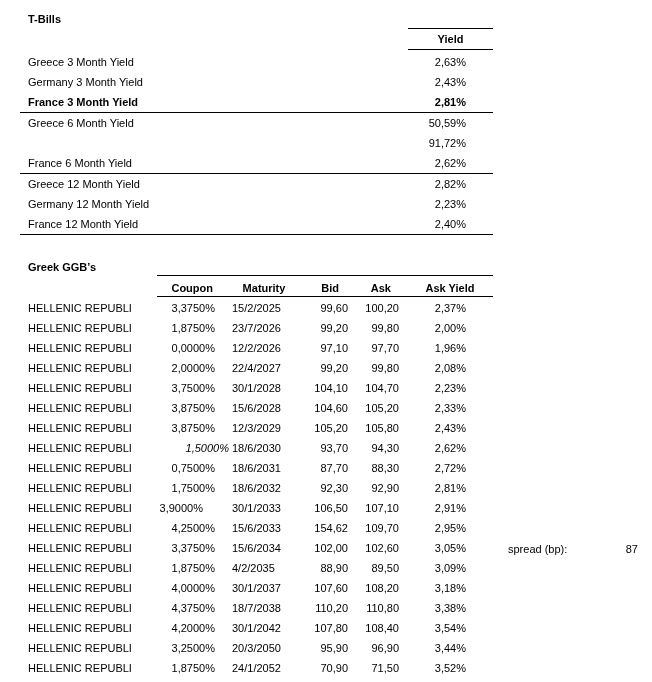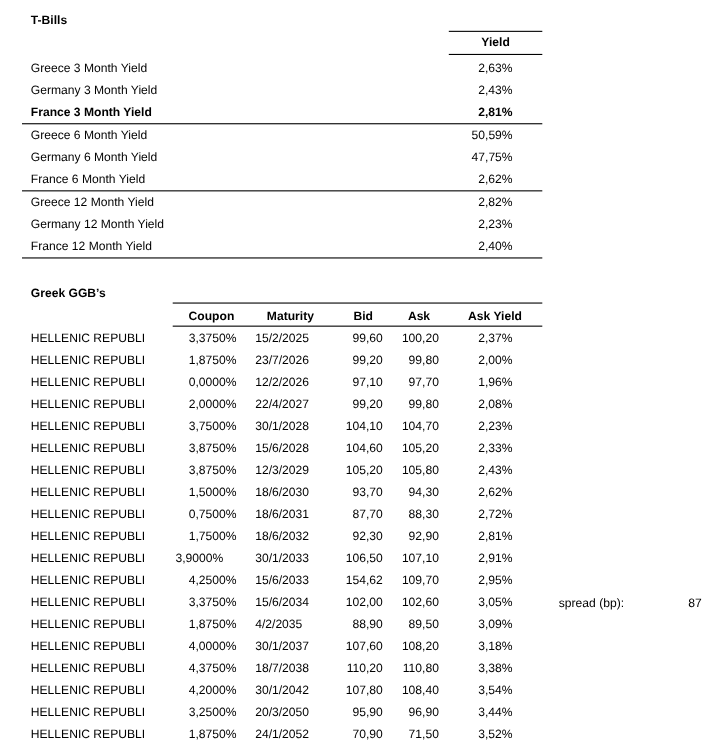--- a/index.html
+++ b/index.html
@@ -34,22 +34,21 @@
     <div class="row" style="top: 92px; width: 652px; font-weight: bold;">
       <span class="c" style="left:28px;">France 3 Month Yield</span>
       <span class="c r" style="left:408px;width:58px;">2,81%</span>
     </div>
     <div class="hr" style="left: 20px; width: 473px; top: 112px;"></div>
     <div class="row" style="top: 113px; width: 652px;">
       <span class="c" style="left:28px;">Greece 6 Month Yield</span>
       <span class="c r" style="left:408px;width:58px;">50,59%</span>
     </div>
     <div class="row" style="top: 133px; width: 652px;">
-      <span class="c" style="left:28px;">Germany 6 Month Yield</span>
-      <span class="c r" style="left:408px;width:58px;">47,75%</span>
+      <span class="c r" style="left:408px;width:58px;">91,72%</span>
     </div>
     <div class="row" style="top: 153px; width: 652px;">
       <span class="c" style="left:28px;">France 6 Month Yield</span>
       <span class="c r" style="left:408px;width:58px;">2,62%</span>
     </div>
     <div class="hr" style="left: 20px; width: 473px; top: 173px;"></div>
     <div class="row" style="top: 174px; width: 652px;">
       <span class="c" style="left:28px;">Greece 12 Month Yield</span>
       <span class="c r" style="left:408px;width:58px;">2,82%</span>
     </div>
@@ -127,21 +126,21 @@
     <div class="row" style="top: 418px; width: 652px;">
       <span class="c" style="left:28px;">HELLENIC REPUBLI</span>
       <span class="c r" style="left:157px;width:58px;">3,8750%</span>
       <span class="c" style="left:232px;">12/3/2029</span>
       <span class="c r" style="left:300px;width:48px;">105,20</span>
       <span class="c r" style="left:350px;width:49px;">105,80</span>
       <span class="c r" style="left:410px;width:56px;">2,43%</span>
     </div>
     <div class="row" style="top: 438px; width: 652px;">
       <span class="c" style="left:28px;">HELLENIC REPUBLI</span>
-      <span class="c r" style="left:157px;width:58px;">1,5000%</span>
+      <span class="c r" style="left:171px;width:58px;font-style:italic;">1,5000%</span>
       <span class="c" style="left:232px;">18/6/2030</span>
       <span class="c r" style="left:300px;width:48px;">93,70</span>
       <span class="c r" style="left:350px;width:49px;">94,30</span>
       <span class="c r" style="left:410px;width:56px;">2,62%</span>
     </div>
     <div class="row" style="top: 458px; width: 652px;">
       <span class="c" style="left:28px;">HELLENIC REPUBLI</span>
       <span class="c r" style="left:157px;width:58px;">0,7500%</span>
       <span class="c" style="left:232px;">18/6/2031</span>
       <span class="c r" style="left:300px;width:48px;">87,70</span>

